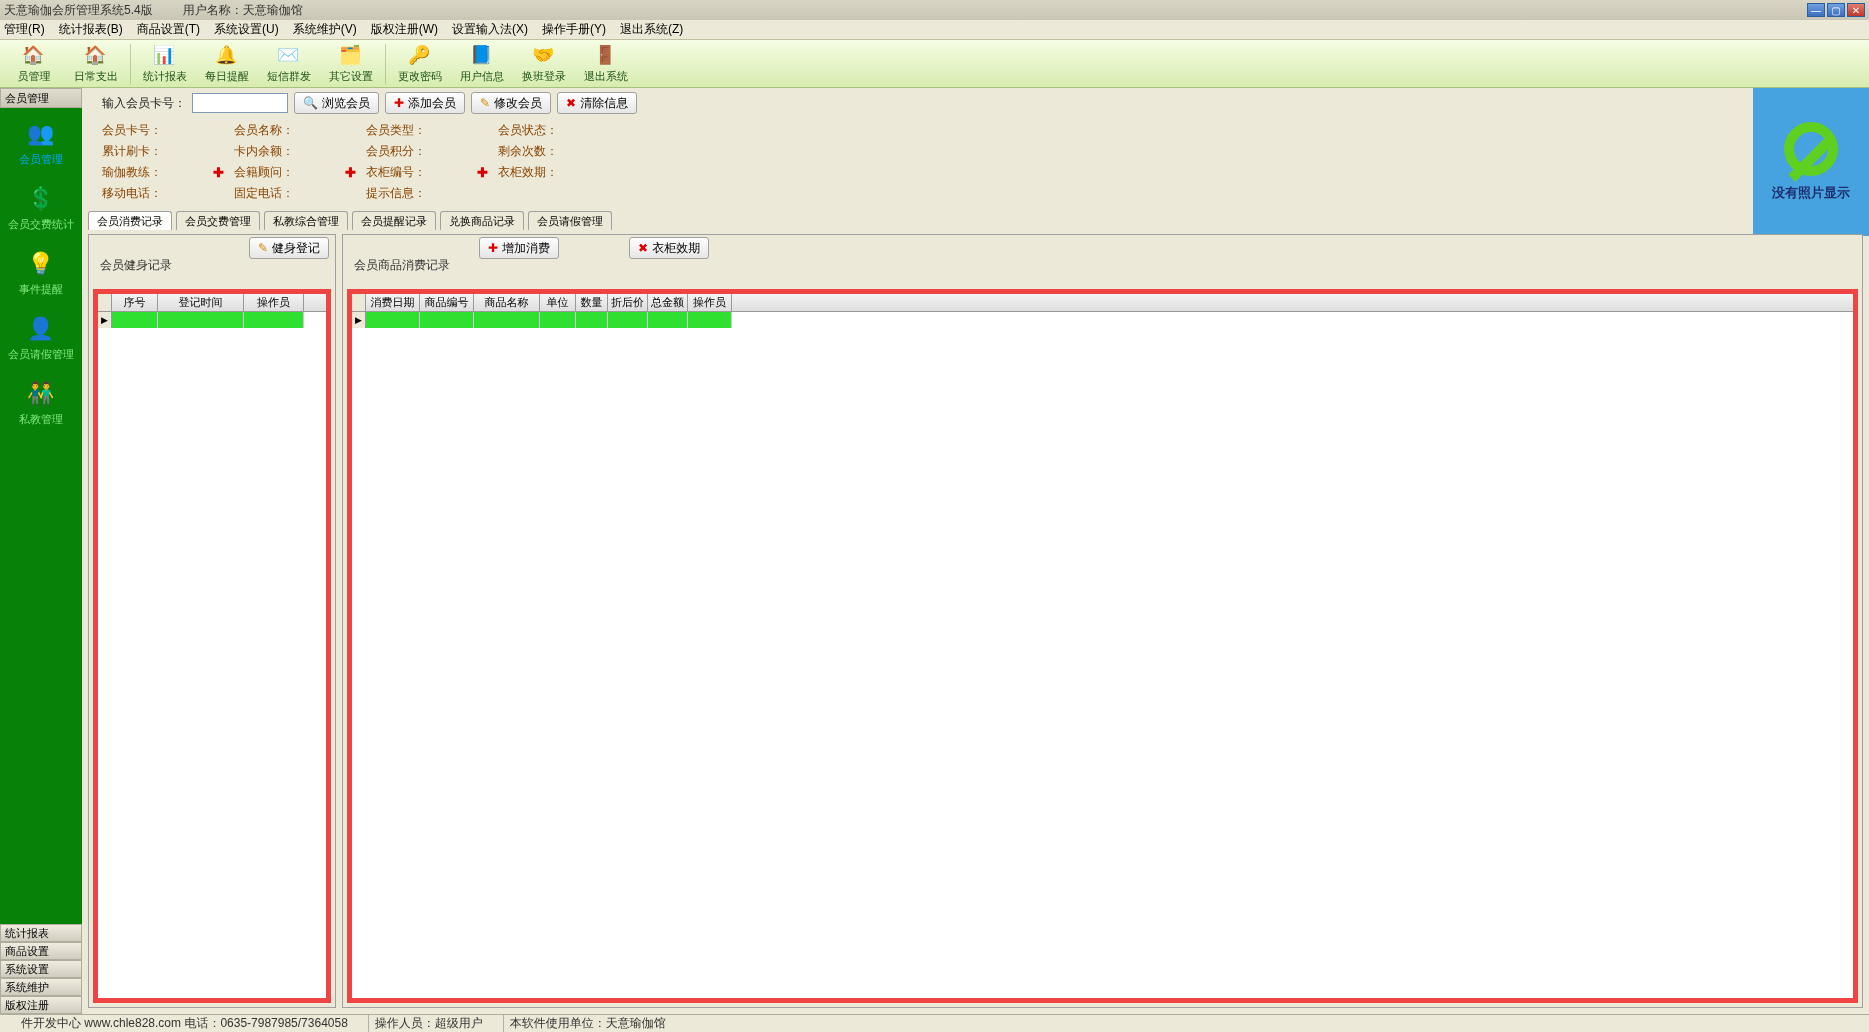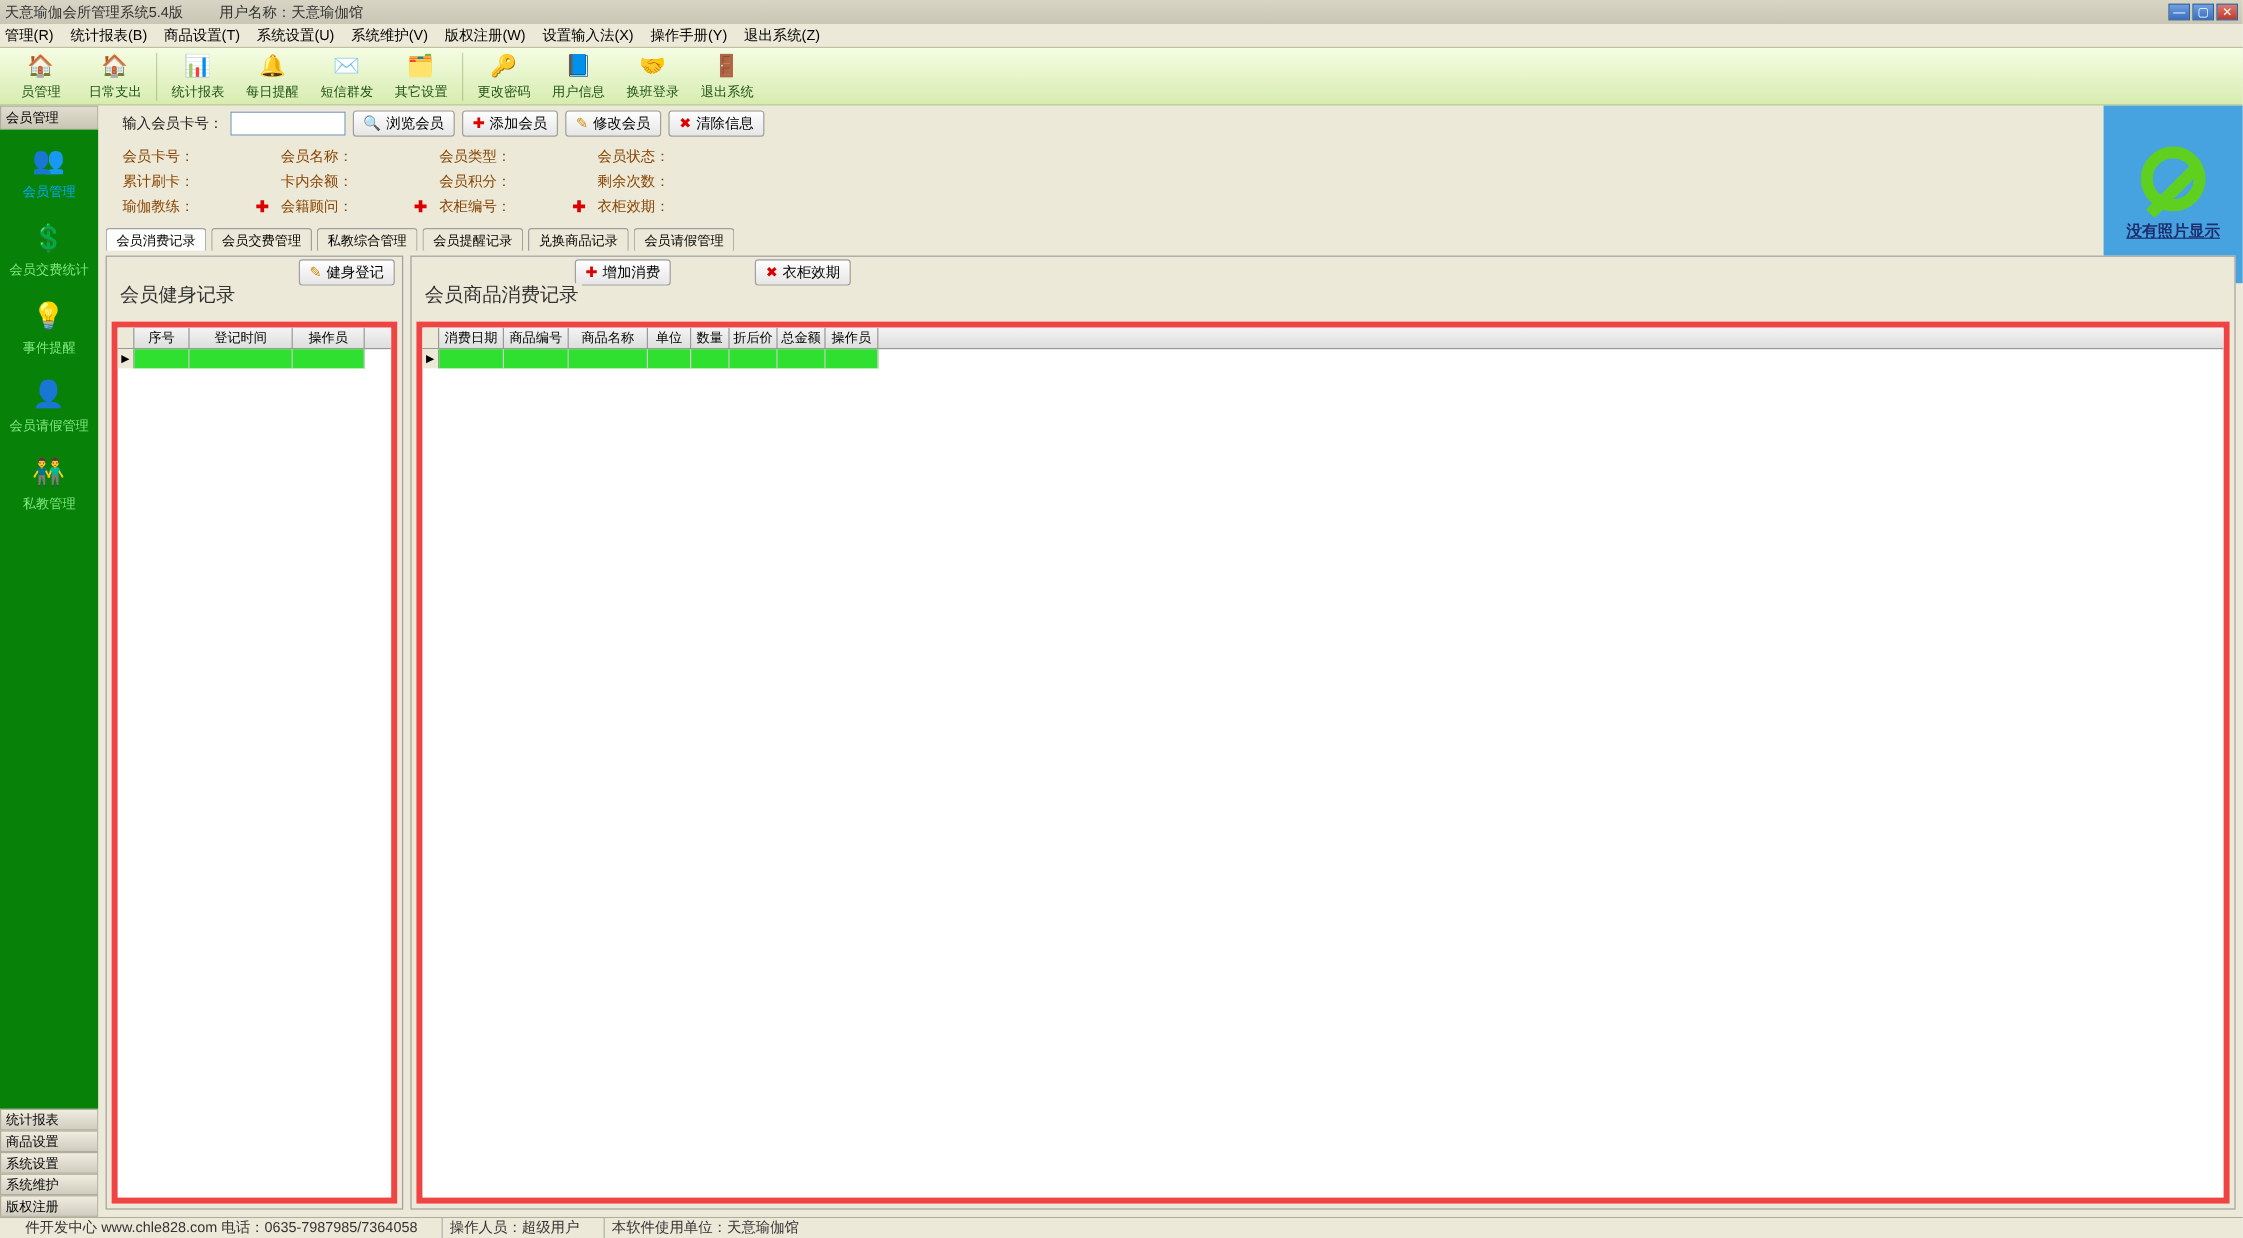--- a/index.html
+++ b/index.html
@@ -44,34 +44,34 @@
 
 .info-grid { padding: 2px 20px 6px 20px; }
 .info-row { display:flex; gap:10px; height:21px; align-items:center; }
 .info-cell { width:122px; display:flex; align-items:center; gap:2px;}
 .info-cell .k { color:#884400; }
 .plus-ico { color:#d00; font-weight:bold; font-size:13px; }
 
 .no-photo { position:absolute; top:0; right:0; width:116px; height:148px; background:#46a3e0; display:flex; flex-direction:column; align-items:center; justify-content:center; gap:8px; }
 .no-photo .circ { width:54px; height:54px; border-radius:50%; border:10px solid #5fd020; position:relative; }
 .no-photo .circ::after { content:''; position:absolute; width:54px; height:10px; background:#5fd020; top:22px; left:-10px; transform:rotate(-45deg);}
-.no-photo .txt { color:#1e2e6f; font-weight:bold; font-size:13px;text-decoration:underline; }
+.no-photo .txt { color:#1e2e6f; font-weight:bold; font-size:13px; }
 
 .tabrow { display:flex; gap:4px; padding: 0 6px; height:20px; align-items:flex-end; }
 .tab { height:19px; border:1px solid #a0a0a0; border-bottom:none; background:#ece9d8; padding:2px 8px 0 8px; border-radius:3px 3px 0 0; font-size:11px; cursor:pointer; }
 .tab.active { background:#fdfdfc; }
 
 .panels { flex:1; display:flex; gap:6px; padding:4px 6px 6px 6px; }
 .panel-box { border:1px solid #a0a0a0; background:#ece9d8; display:flex; flex-direction:column; position:relative; }
 .panel-left { width:248px; }
 .panel-right { flex:1; }
 .action-row { position:absolute; top:-28px; display:flex; gap:10px; }
 .action-row.left { right:6px; }
 .action-row.right { left:136px; }
-.fieldset-lbl { position:absolute; top:-8px; left:8px; background:#ece9d8; padding:0 3px; font-size:16px; color:#333; }
+.fieldset-lbl { position:absolute; top:-8px; left:8px; background:#ece9d8; padding:0 3px; font-size:12px; color:#333; }
 
 .grid { flex:1; background:#fff; border:5px solid #ef4444; margin:24px 4px 4px 4px; display:flex; flex-direction:column; overflow:hidden;}
 .grid-head { display:flex; background: linear-gradient(to bottom,#f4f4f4,#dedede); border-bottom:1px solid #999; height:18px; }
 .gh { border-right:1px solid #999; display:flex; align-items:center; justify-content:center; font-size:11px; }
 .gh.marker { width:14px; background:#ece9d8;}
 .grid-row { display:flex; height:16px; }
 .gr { border-right:1px solid #ccc; height:16px; }
 .gr.marker { width:14px; background:#ece9d8; border-right:1px solid #999; display:flex;align-items:center;justify-content:center; font-size:9px;}
 .gr.green { background:#30e030; }
 
@@ -254,20 +254,34 @@
             <span style="flex:1"></span>
             <span class="plus-ico">✚</span>
           </div>
           <div class="info-cell">
             <span class="k">衣柜编号：</span>
             <span style="flex:1"></span>
             <span class="plus-ico">✚</span>
           </div>
           <div class="info-cell">
             <span class="k">衣柜效期：</span>
+          </div>
+        </div>
+        <div class="info-row">
+          <div class="info-cell">
+            <span class="k">移动电话：</span>
+          </div>
+          <div class="info-cell">
+            <span class="k">固定电话：</span>
+          </div>
+          <div class="info-cell">
+            <span class="k">提示信息：</span>
+          </div>
+          <div class="info-cell">
+            <span class="k"></span>
           </div>
         </div>
       </div>
 
     <div class="tabrow" id="tabrow">
         <div class="tab active">会员消费记录</div>
         <div class="tab">会员交费管理</div>
         <div class="tab">私教综合管理</div>
         <div class="tab">会员提醒记录</div>
         <div class="tab">兑换商品记录</div>

